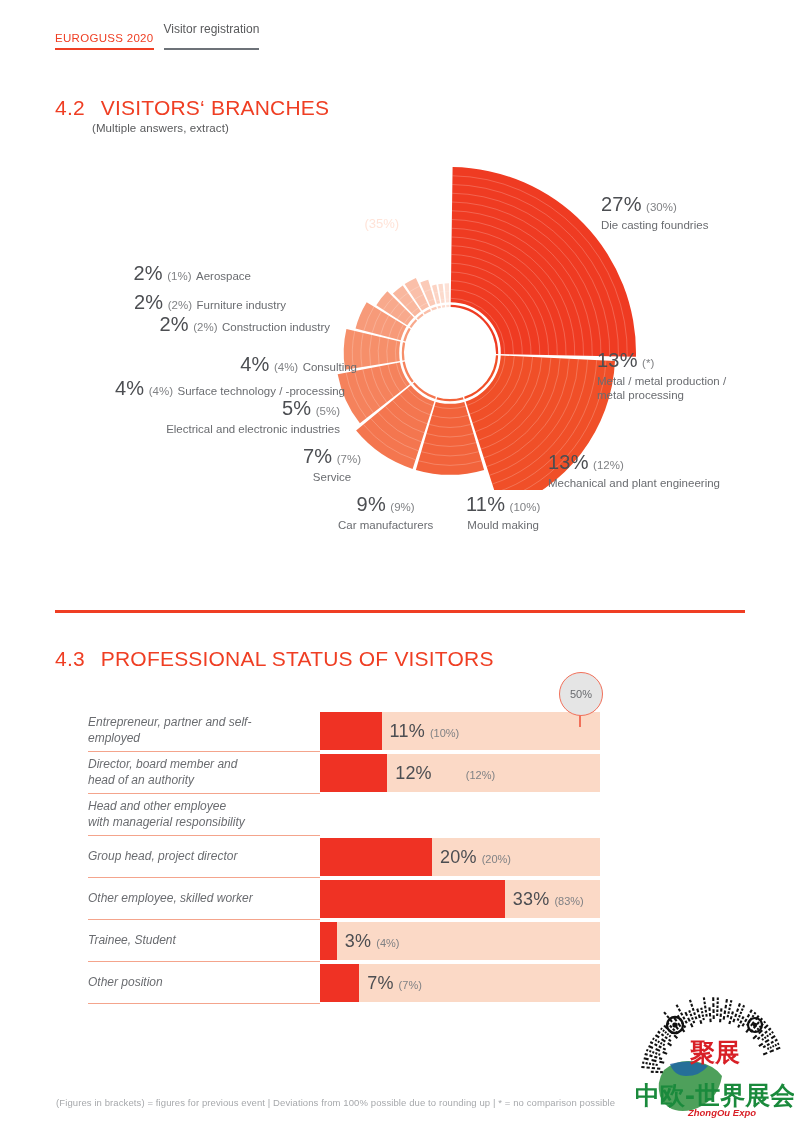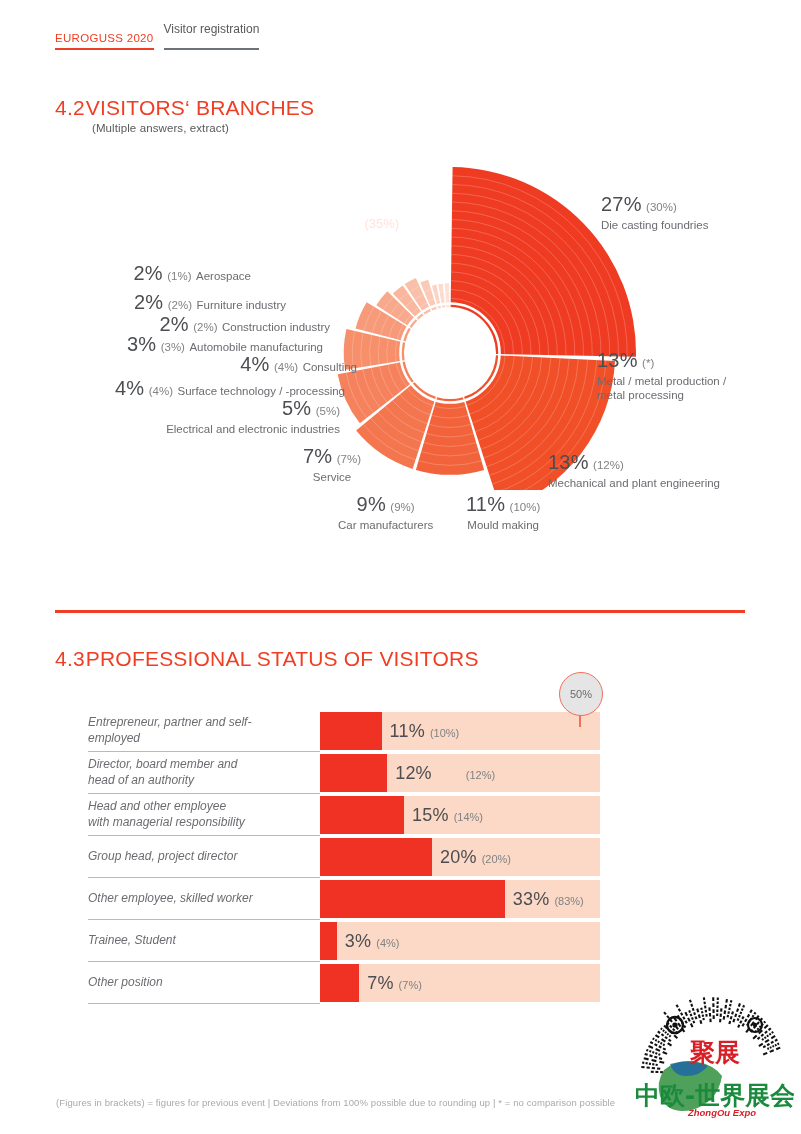--- a/index.html
+++ b/index.html
@@ -16,21 +16,21 @@
   .hdr-brand{
     font-size:11.5px;letter-spacing:.3px;color:#ef3e23;font-weight:400;
     padding-bottom:4px;border-bottom:2.5px solid #ef3e23;
   }
   .hdr-sub{
     font-size:12px;color:#58595b;font-weight:400;
     padding-bottom:12px;border-bottom:2.5px solid #6d7278;
   }
 
   
-  .sec-title{position:absolute;display:flex;align-items:baseline;gap:1px;color:#ef3e23;
+  .sec-title{position:absolute;display:flex;align-items:baseline;gap:16px;color:#ef3e23;
              font-size:21px;font-weight:400;letter-spacing:.2px;white-space:nowrap;justify-content:center;}
   .sec-num{font-size:21px;}
   .sec-sub{position:absolute;font-size:11.5px;color:#58595b;letter-spacing:.1px;}
 
   #title42{left:55px;top:96px;}
   #sub42{left:92px;top:122px;}
   #title43{left:55px;top:647px;}
 
   .divider{position:absolute;left:55px;top:610px;width:690px;height:3px;background:#ef3e23;}
 
@@ -247,25 +247,20 @@
     <span class="prev">(4%)</span>
     <span class="inline-name">Surface technology / -processing</span>
   </div>
 
   <div class="seg-label rightal" style="left:40px;top:352px;width:317px;">
     <span class="pct">4%</span>
     <span class="prev">(4%)</span>
     <span class="inline-name">Consulting</span>
   </div>
 
-  <div class="seg-label rightal" style="left:20px;top:332px;width:303px;">
-    <span class="pct">3%</span>
-    <span class="prev">(3%)</span>
-    <span class="inline-name">Automobile manufacturing</span>
-  </div>
 
   <div class="seg-label rightal" style="left:20px;top:312px;width:310px;">
     <span class="pct">2%</span>
     <span class="prev">(2%)</span>
     <span class="inline-name">Construction industry</span>
   </div>
 
   <div class="seg-label rightal" style="left:20px;top:290px;width:266px;">
     <span class="pct">2%</span>
     <span class="prev">(2%)</span>
@@ -322,27 +317,20 @@
         </div>
       </div>
       <div class="rowgap">
         <div class="sep" style="position: relative; top: 1px;"></div>
       </div>
       <div class="bar-row">
         <div class="lbl">
           <div>
             <span>Head and other employee</span>
             <span>with managerial responsibility</span>
-          </div>
-        </div>
-        <div class="track">
-          <div class="fill" style="width: 30%;"></div>
-          <div class="val" style="margin-left: calc(30% + 8px);">
-            <span class="p">15%</span>
-            <span class="q">(14%)</span>
           </div>
         </div>
       </div>
       <div class="rowgap">
         <div class="sep" style="position: relative; top: 1px;"></div>
       </div>
       <div class="bar-row">
         <div class="lbl">
           <div>
             <span>Group head, project director</span>

